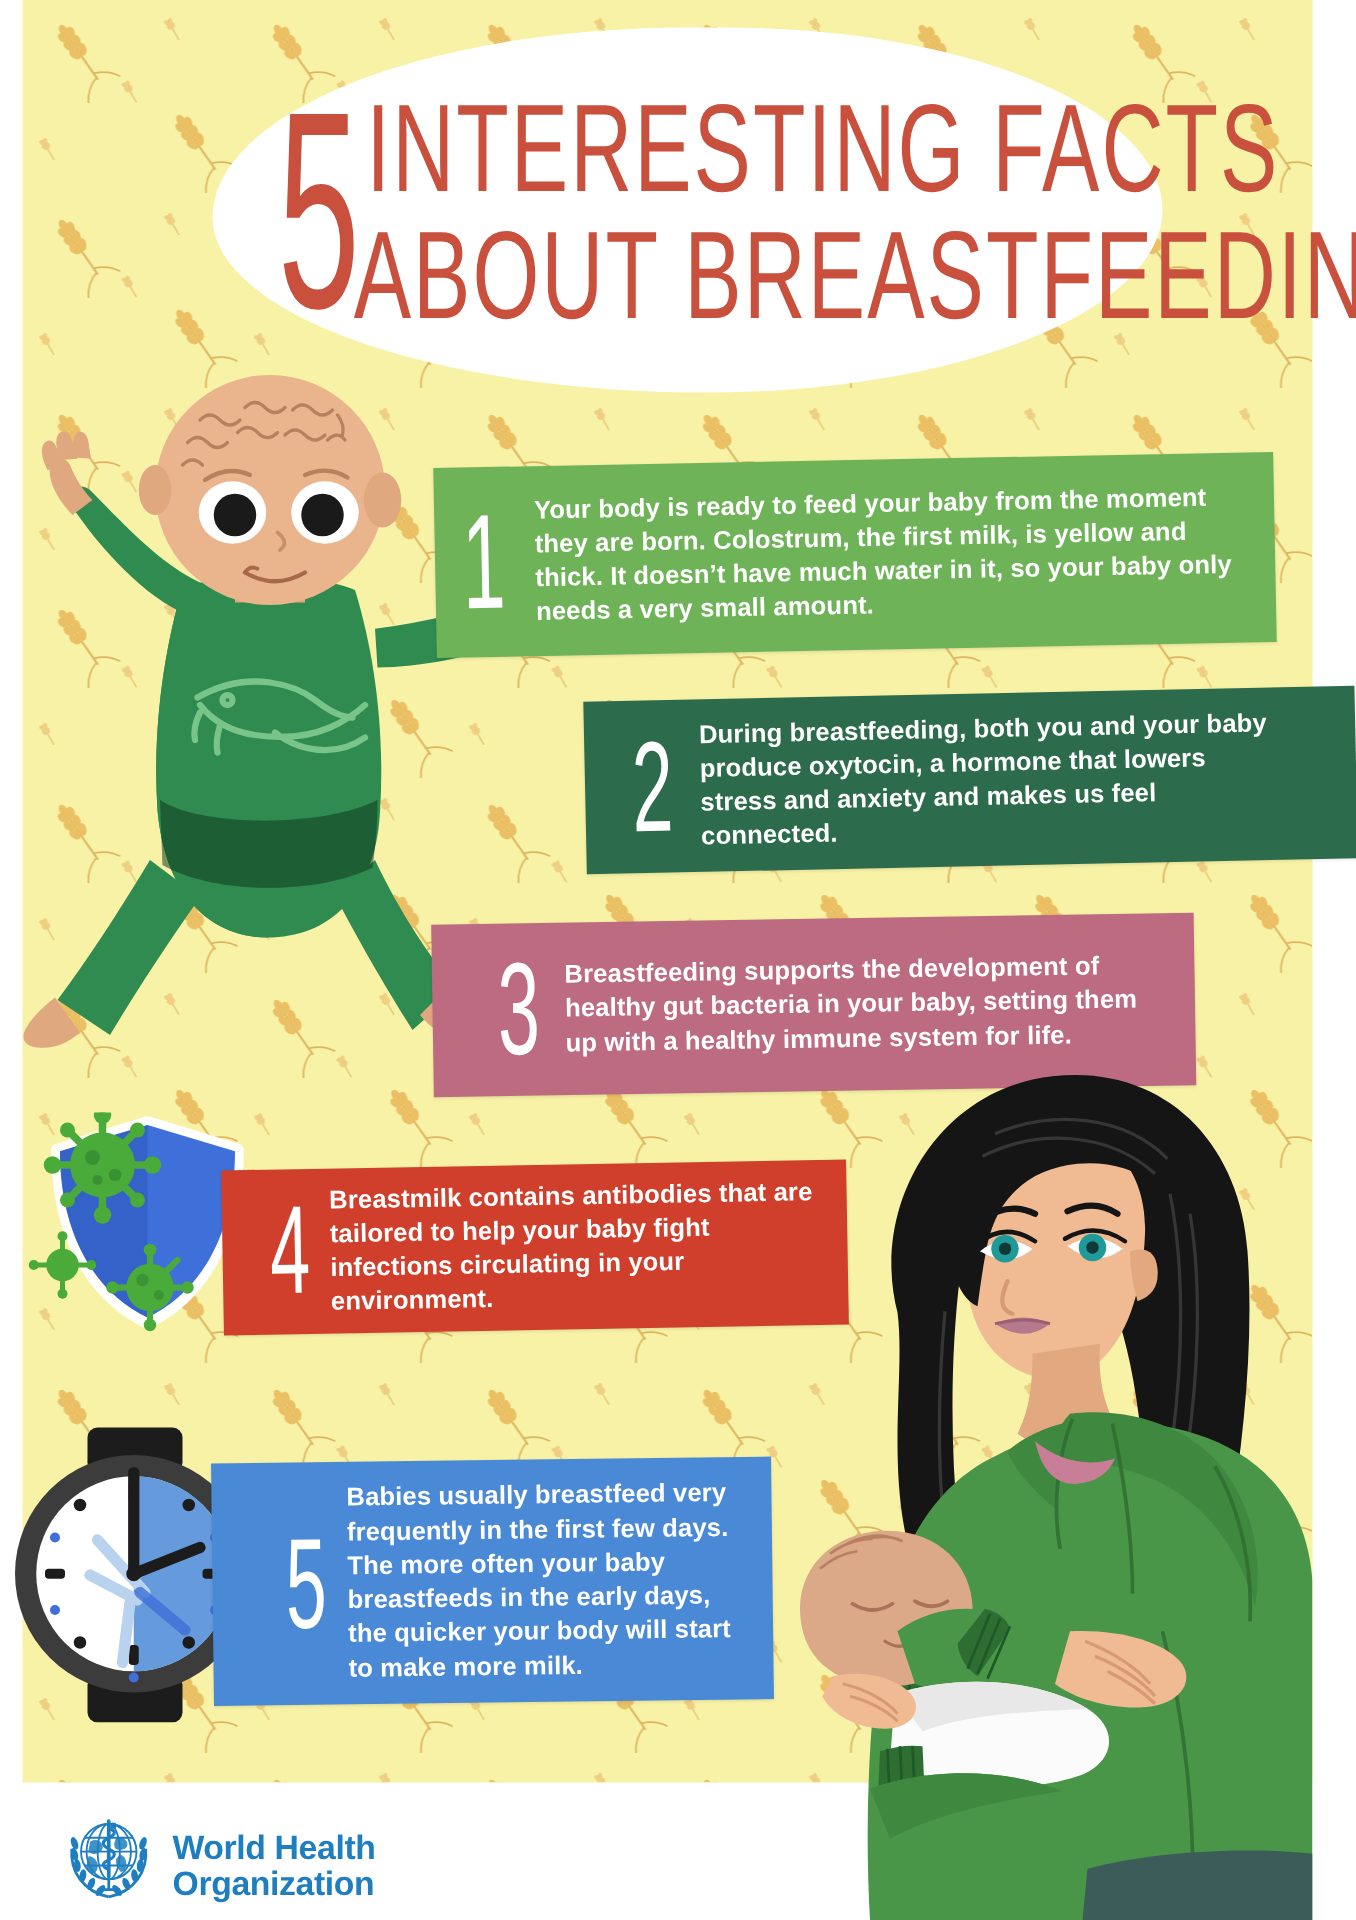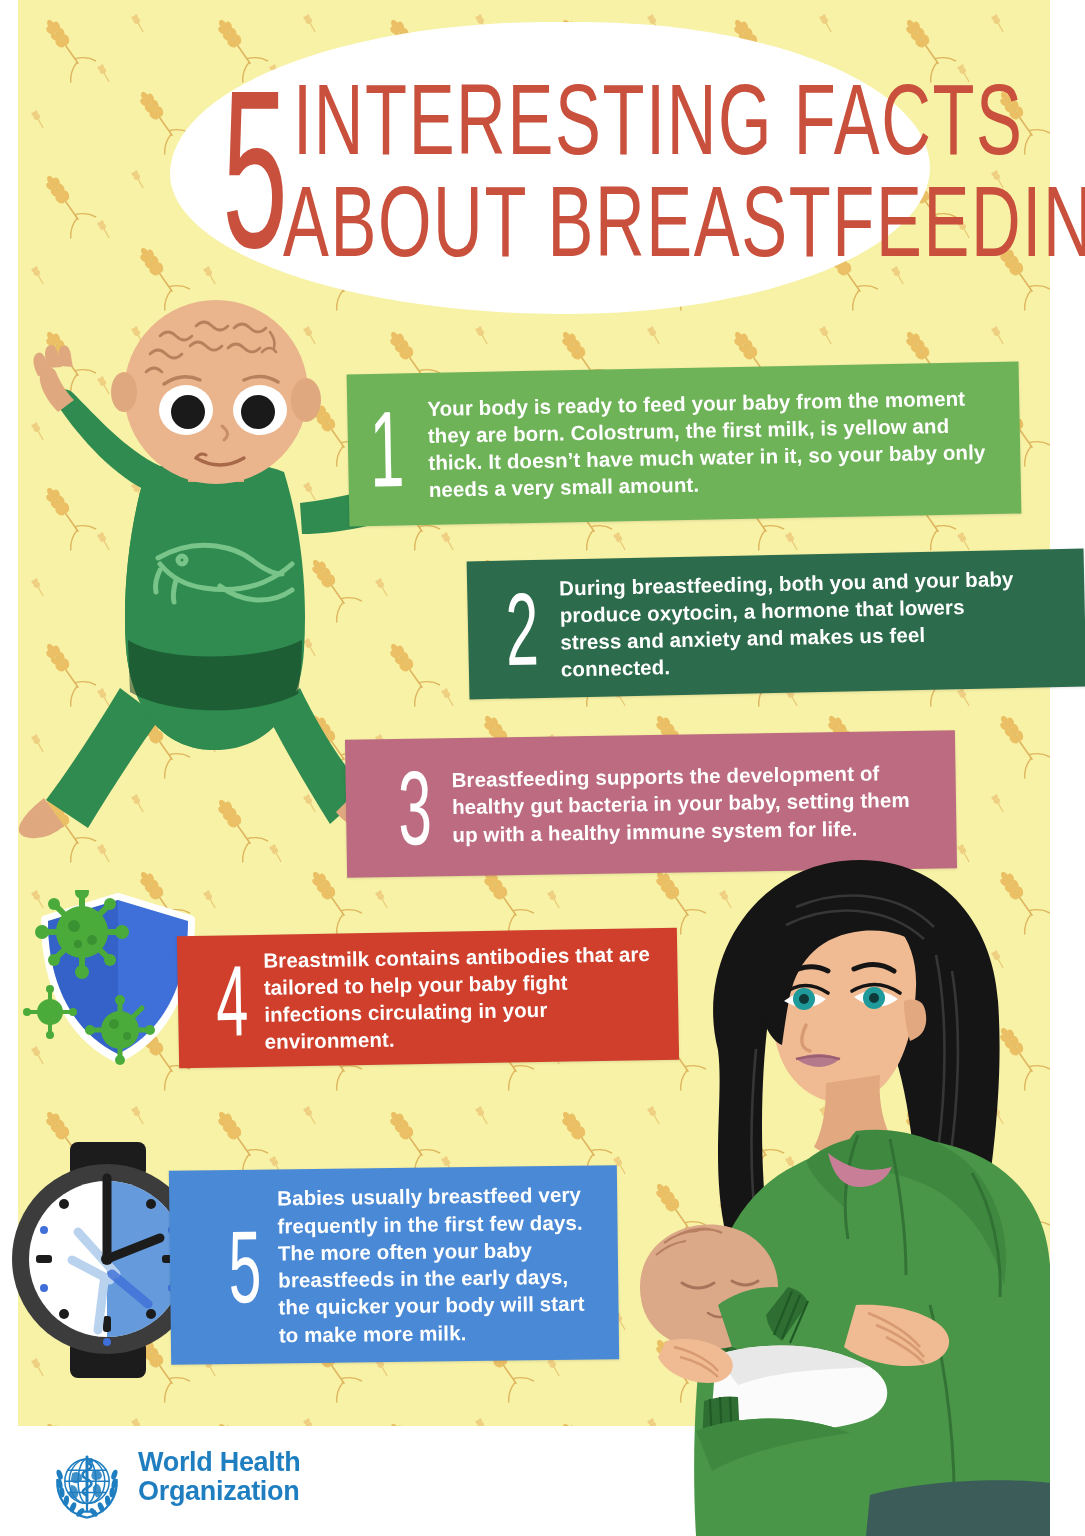--- a/index.html
+++ b/index.html
@@ -137,21 +137,21 @@
 
   
   #baby-illo { position:absolute; left:0px; top:288px; width:420px; height:565px; z-index:5; }
   #mother-illo { position:absolute; left:600px; top:835px; width:450px; height:701px; z-index:7; }
   #shield-illo { position:absolute; left:22px; top:890px; width:190px; height:176px; z-index:5; }
   #clock-illo  { position:absolute; left:8px; top:1140px; width:196px; height:238px; z-index:5; }
 
   
   #who-logo {
     position:absolute; left:50px; top:1448px;
-    display:flex; align-items:flex-start; z-index:9;
+    display:flex; align-items:flex-end; z-index:9;
   }
   #who-emblem { width:74px; height:74px; flex:0 0 auto; }
   #who-text {
     margin-left:14px;
     color:#1f7ec0;
     font-family:"Liberation Sans", sans-serif;
     font-weight:700;
     font-size:27px;
     line-height:1.08;
     letter-spacing:-.3px;

